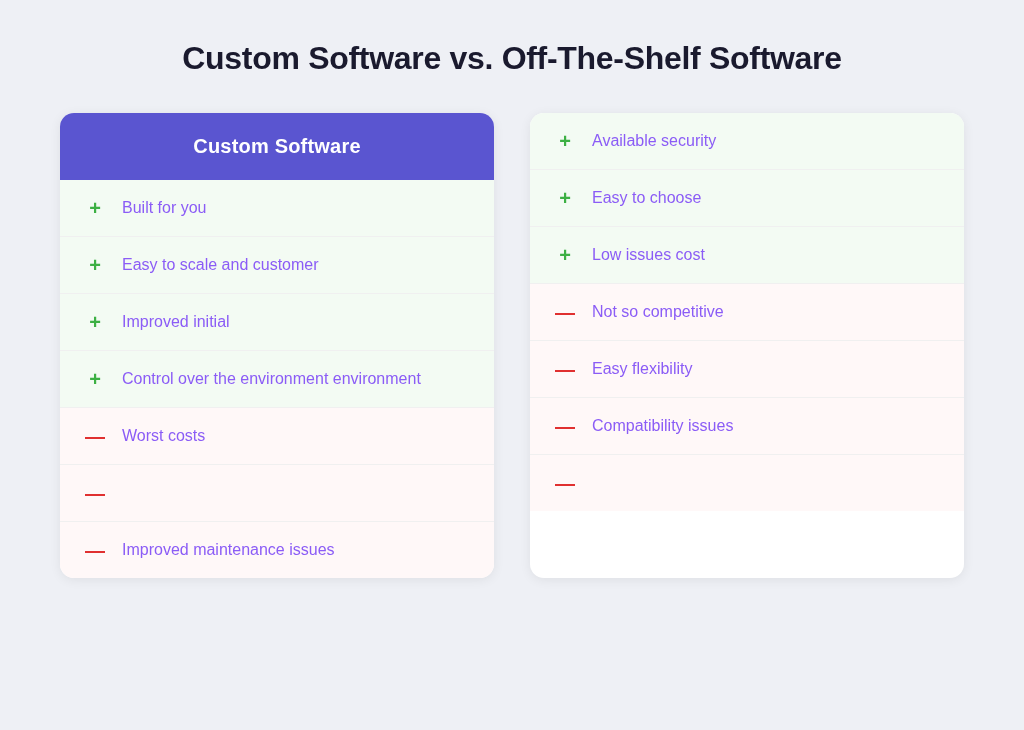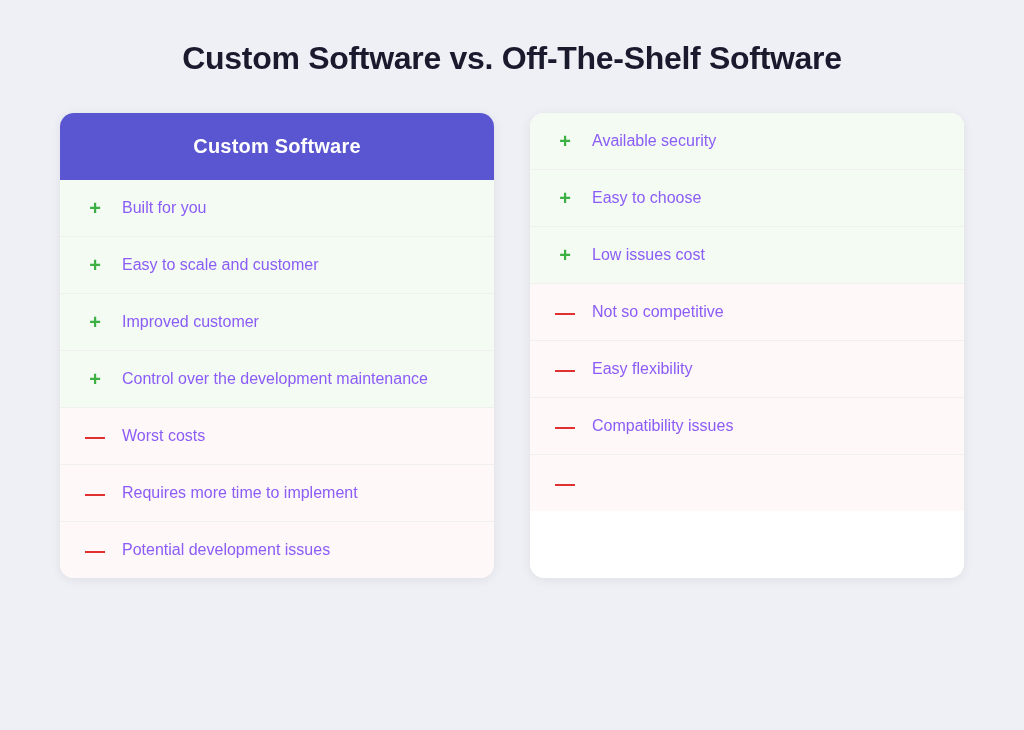--- a/index.html
+++ b/index.html
@@ -120,37 +120,36 @@
           <div class="list-item positive">
             <span class="item-icon plus">+</span>
             <span class="item-text">Built for you</span>
           </div>
           <div class="list-item positive">
             <span class="item-icon plus">+</span>
             <span class="item-text">Easy to scale and customer</span>
           </div>
           <div class="list-item positive">
             <span class="item-icon plus">+</span>
-            <span class="item-text">Improved customer</span>
+            <span class="item-text">Improved initial</span>
           </div>
           <div class="list-item positive">
             <span class="item-icon plus">+</span>
-            <span class="item-text">Control over the development maintenance</span>
+            <span class="item-text">Control over the environment environment</span>
           </div>
           <div class="list-item negative">
             <span class="item-icon minus">—</span>
             <span class="item-text">Worst costs</span>
           </div>
           <div class="list-item negative">
             <span class="item-icon minus">—</span>
-            <span class="item-text">Requires more time to implement</span>
           </div>
           <div class="list-item negative">
             <span class="item-icon minus">—</span>
-            <span class="item-text">Potential development issues</span>
+            <span class="item-text">Improved maintenance issues</span>
           </div>
         </div>
       </div>
       <div class="column">
         <div class="column-body">
           <div class="list-item positive">
             <span class="item-icon plus">+</span>
             <span class="item-text">Available security</span>
           </div>
           <div class="list-item positive">

